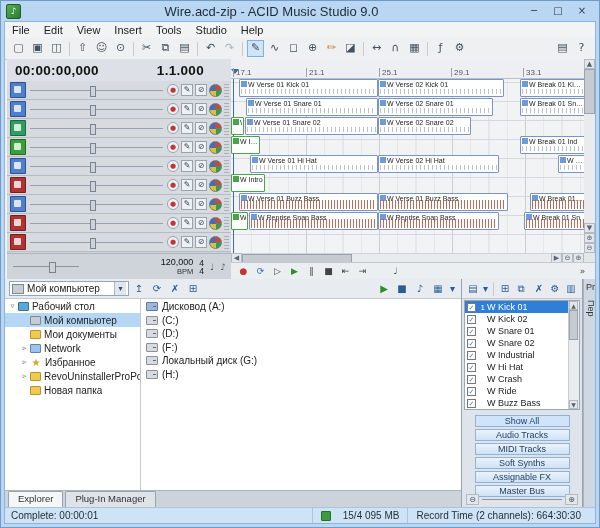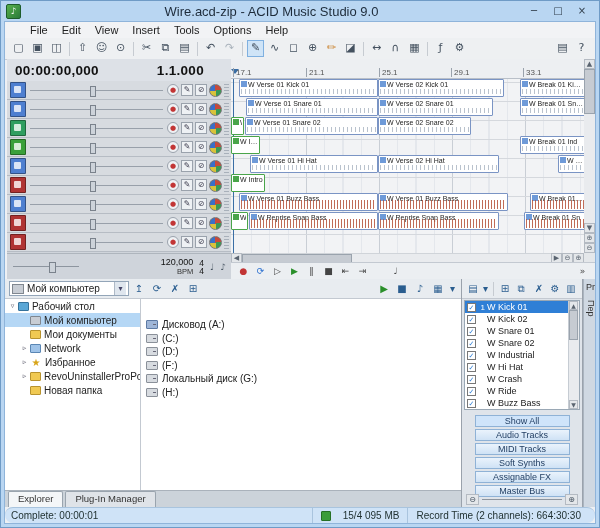--- a/index.html
+++ b/index.html
@@ -7,21 +7,21 @@
   #win{position:relative;width:600px;height:528px;background:#b9d6f2;border:1px solid #6f9bc6;box-sizing:border-box;font-size:11px;color:#222;}
   
   #titlebar{height:20px;display:flex;align-items:center;padding:0 5px;}
   #appicon{width:13px;height:13px;background:linear-gradient(135deg,#58b04c,#2a7a3a);border:1px solid #1d5c2b;border-radius:2px;color:#fff;font-size:9px;line-height:12px;text-align:center;font-family:"DejaVu Sans",sans-serif;}
   #title{flex:1;text-align:center;font-size:13px;color:#1d2b3a;white-space:nowrap;overflow:hidden;}
   .winbtn{width:24px;height:15px;text-align:center;line-height:14px;font-size:10px;color:#33414f;font-family:"DejaVu Sans",sans-serif;}
   
   #content{position:absolute;left:3px;right:3px;top:20px;bottom:3px;background:#eef0f3;border:1px solid #8fb4da;box-sizing:border-box;overflow:hidden;}
   #content>div{position:absolute;left:0;right:0;}
   
-  #menubar{top:0;height:16px;background:#f2f3f5;border-bottom:1px solid #dcdfe3;display:flex;align-items:center;padding-left:18px;}
+  #menubar{top:0;height:16px;background:#f2f3f5;border-bottom:1px solid #dcdfe3;display:flex;align-items:center;padding-left:0;}
   .mi{padding:0 7px;font-size:11px;color:#222;}
   
   #toolbar{top:16px;height:21px;background:#eef0f2;border-bottom:1px solid #c9cdd2;display:flex;align-items:center;padding:0 4px;}
   .tbi{width:17px;height:17px;font-size:11px;line-height:16px;text-align:center;color:#44515f;margin:0 1px;font-family:"DejaVu Sans",sans-serif;}
   .tbi.sel{background:#cfe4f7;border:1px solid #7fb0e0;line-height:14px;box-sizing:border-box;}
   .tbi.dis{color:#aab3bc;}
   .tbi.orange{color:#c87c23;}
   .sep{width:1px;height:14px;background:#c6cbd1;margin:0 3px;}
   .flexsp{flex:1;}
   
@@ -97,21 +97,21 @@
   #tree{position:absolute;left:0;top:0;bottom:0;width:136px;border-right:1px solid #c3c9d1;background:#fff;overflow:hidden;box-sizing:border-box;}
   .ti{display:flex;align-items:center;height:14px;padding-left:3px;font-size:10px;white-space:nowrap;overflow:hidden;}
   .ti.lvl1{padding-left:15px;}
   .ti.sel{background:#b5d7f5;}
   .exp{width:9px;font-size:7px;color:#556;text-align:center;flex:none;font-family:"DejaVu Sans",sans-serif;}
   .tico{width:11px;height:9px;margin:0 3px 0 1px;background:#f0c952;border:1px solid #b8932e;border-radius:1px;flex:none;box-sizing:border-box;}
   .tico.desktop{background:#5aa7d6;border-color:#35729b;}
   .tico.computer{background:#c8cdd4;border-color:#80878f;}
   .tico.network{background:#9fc3e8;border-color:#5a86b4;}
   .tico.star{background:none;border:none;color:#d8a418;font-size:10px;line-height:9px;width:12px;text-align:center;font-family:"DejaVu Sans",sans-serif;}
-  #files{position:absolute;left:136px;right:0;top:0;bottom:0;background:#fff;overflow:hidden;padding-top:19px;}
+  #files{position:absolute;left:136px;right:0;top:0;bottom:0;background:#fff;overflow:hidden;padding-top:1px;}
   .fi{display:flex;align-items:center;height:13.5px;padding:0 5px;font-size:10px;white-space:nowrap;}
   .dico{width:12px;height:9px;margin-right:4px;background:#d7dbe0;border:1px solid #8a9099;border-radius:1px;position:relative;flex:none;box-sizing:border-box;}
   .dico::after{content:"";position:absolute;right:1px;top:3px;width:3px;height:1px;background:#667;}
   .dico.floppy{background:#9fb6d8;border-color:#5d7aa4;}
   #ex-tabs{position:absolute;left:0;right:0;bottom:0;height:17px;background:#ccd3da;border-top:1px solid #aab2bb;display:flex;align-items:flex-end;padding-left:3px;box-sizing:border-box;}
   .tab{height:15px;line-height:14px;padding:0 9px;font-size:9.5px;border:1px solid #9aa4ae;border-bottom:none;background:#dfe3e8;margin-right:2px;border-radius:2px 2px 0 0;color:#333;}
   .tab.active{background:#f4f6f8;}
   
   #tlpanel{position:absolute;left:457px;top:0;bottom:0;width:121px;background:#dfe4ea;border-right:1px solid #9aa2ac;box-sizing:border-box;}
   #tl-toolbar{position:absolute;left:0;right:0;top:0;height:20px;background:#e8ecf0;border-bottom:1px solid #c3c9d1;display:flex;align-items:center;padding:0 3px;box-sizing:border-box;}
@@ -129,21 +129,21 @@
   .pbtn{display:block;width:95px;margin:2px auto;height:12px;font-size:9px;line-height:11px;text-align:center;color:#1d3a5f;background:linear-gradient(#eaf3fc,#cfe2f5);border:1px solid #8fb2d6;border-radius:0;box-sizing:border-box;}
   .pbtn.active{background:#cfe4fa;}
   #tl-zoom{position:absolute;left:0;right:0;bottom:1px;height:13px;display:flex;align-items:center;padding:0 4px;gap:3px;box-sizing:border-box;}
   .zbtn{width:13px;height:11px;font-size:8px;line-height:10px;text-align:center;color:#44515f;background:#e4e7ea;border:1px solid #b4bac2;box-sizing:border-box;font-family:"DejaVu Sans",sans-serif;}
   .zgroove{flex:1;height:1px;background:#8d959f;}
   
   #strip{position:absolute;left:578px;right:0;top:0;bottom:0;background:#cfd8e2;border-left:1px solid #aab4bf;overflow:hidden;box-sizing:border-box;}
   #strip .top{display:block;font-size:9px;color:#333;white-space:nowrap;padding:3px 0 0 2px;}
   #strip .vert{writing-mode:vertical-rl;font-size:9px;color:#333;margin:8px 0 0 2px;}
   
-  #statusbar{bottom:0;height:16px;background:#cfe3f7;border-top:1px solid #a9c4de;display:flex;align-items:center;font-size:10px;color:#233;padding:0 6px;box-sizing:border-box;border-radius:8px;}
+  #statusbar{bottom:0;height:16px;background:#cfe3f7;border-top:1px solid #a9c4de;display:flex;align-items:center;font-size:10px;color:#233;padding:0 6px;box-sizing:border-box;}
   .sb-box{display:flex;align-items:center;gap:12px;padding:0 8px;border-left:1px solid #a9c4de;height:100%;white-space:nowrap;}
   #memicon{width:8px;height:8px;background:#3a9c3a;border:1px solid #257025;border-radius:1px;}
 </style>
 </head>
 <body>
 
 <div id="win">
   <div id="titlebar">
     <span id="appicon">♪</span>
     <span id="title">Wire.acd-zip - ACID Music Studio 9.0</span>
@@ -153,21 +153,21 @@
   </div>
 
   <div id="content">
 
     <div id="menubar">
       <span class="mi">File</span>
       <span class="mi">Edit</span>
       <span class="mi">View</span>
       <span class="mi">Insert</span>
       <span class="mi">Tools</span>
-      <span class="mi">Options</span>
+      <span class="mi">Studio</span>
       <span class="mi">Help</span>
     </div>
 
     <div id="toolbar">
       <span class="tbi">▢</span>
       <span class="tbi">▣</span>
       <span class="tbi">◫</span>
       <span class="sep"></span>
       <span class="tbi">⇧</span>
       <span class="tbi">☺</span>

